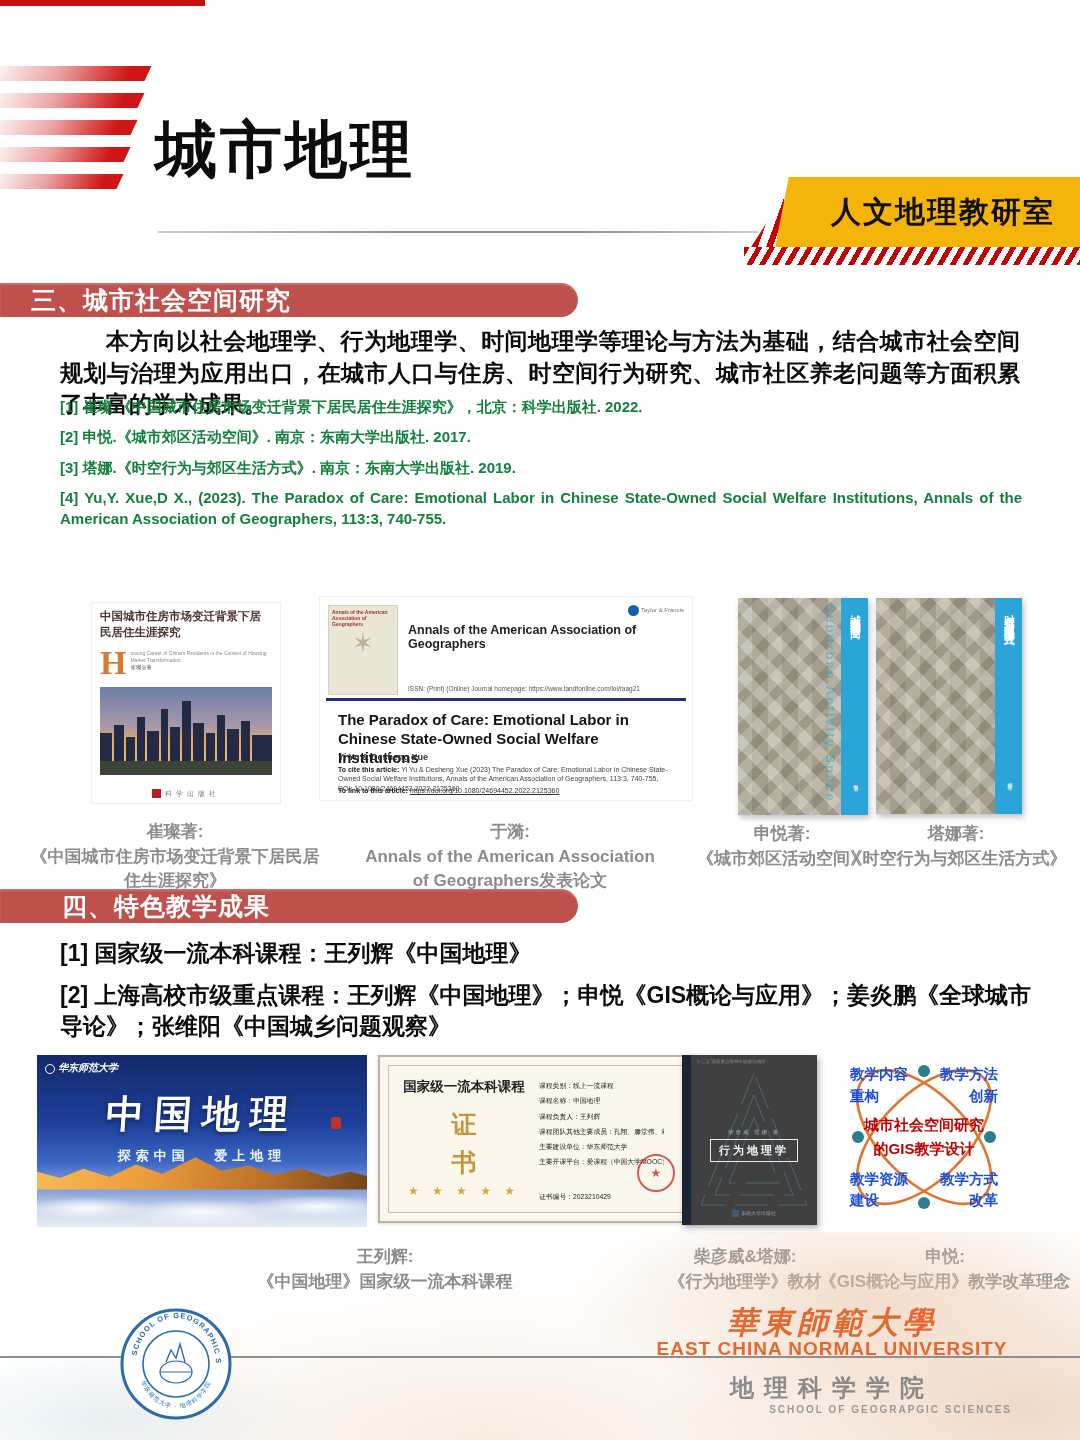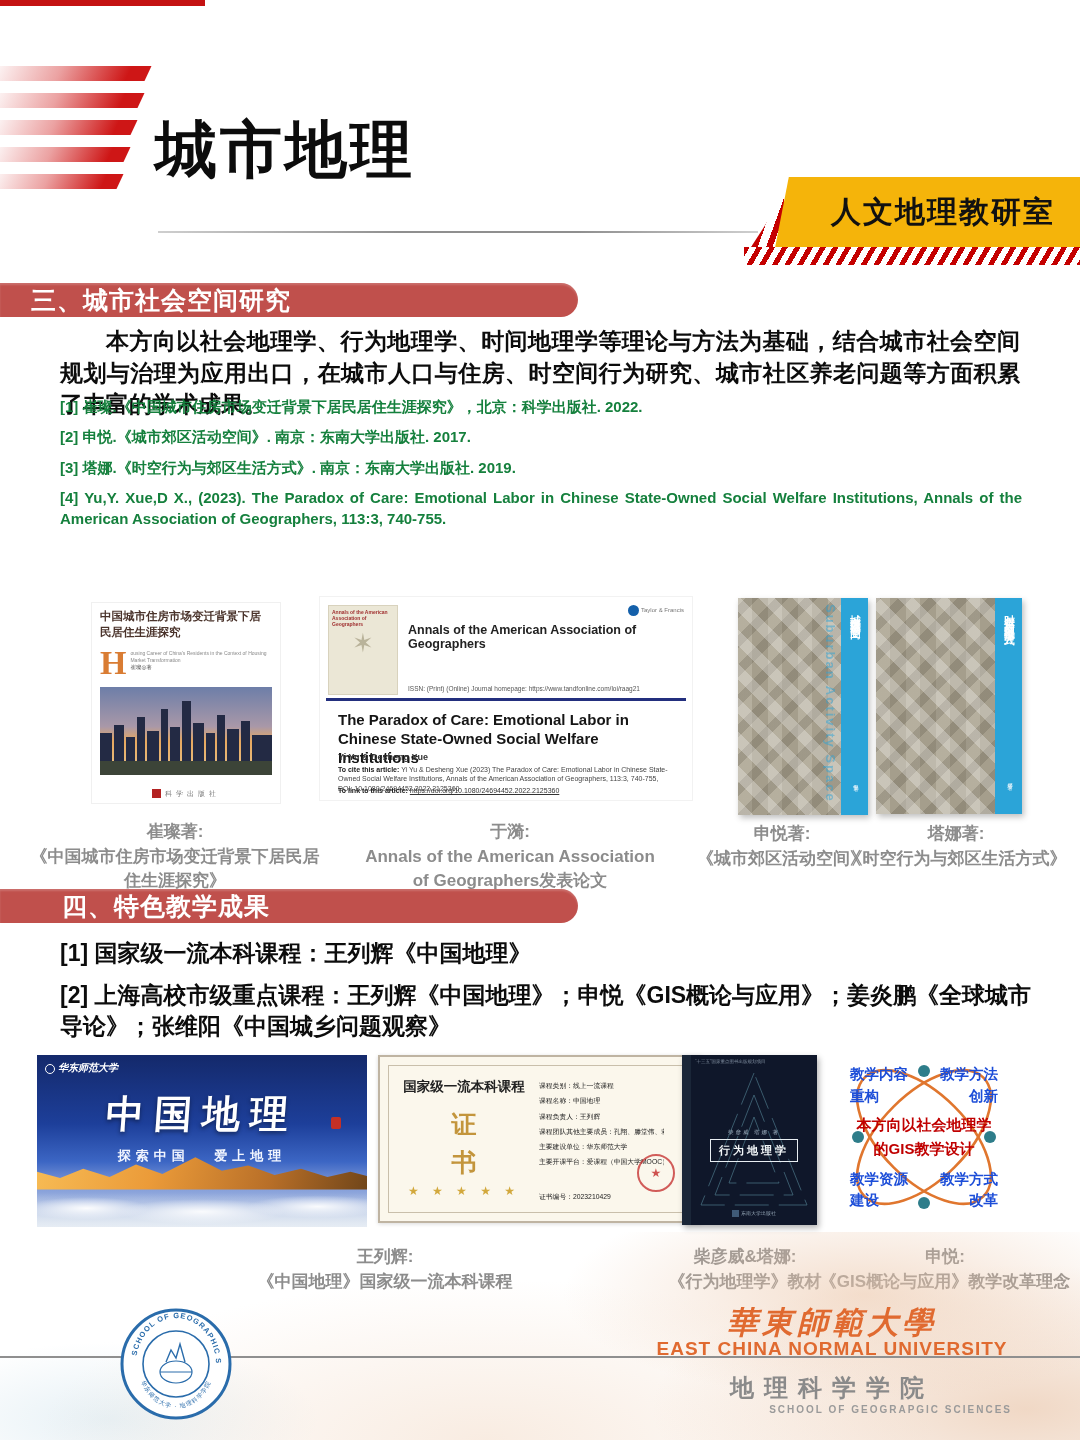--- a/index.html
+++ b/index.html
@@ -114,21 +114,21 @@
                      color:#c3953c; font-family:"Liberation Serif","DejaVu Serif",serif; text-align:center; line-height:1.5; }
   .cert-stars { position:absolute; left:10px; bottom:14px; width:130px; text-align:center; color:#d2a83c;
                 font-size:12px; letter-spacing:5px; }
   .cert-fields { position:absolute; left:150px; top:12px; width:125px; }
   .cert-field { font-size:6.8px; color:#222; line-height:2.25; white-space:nowrap; overflow:hidden; }
   .cert-no { position:absolute; left:150px; bottom:10px; font-size:6.8px; color:#222; }
   .cert-stamp { position:absolute; right:16px; bottom:20px; width:38px; height:38px; border:2px solid rgba(195,40,40,.75);
                 border-radius:50%; color:rgba(195,40,40,.8); text-align:center; line-height:34px; font-size:12px; }
 
   
-  .bbook { left:682px; top:1055px; width:135px; height:170px; background:#0f172a; overflow:hidden;
+  .bbook { left:682px; top:1055px; width:135px; height:170px; background:#404040; overflow:hidden;
            border-left:9px solid #1a2638; box-shadow:2px 3px 6px rgba(0,0,0,.3); }
   .bbook-topline { position:absolute; left:4px; top:4px; font-size:4.5px; color:#7e8c9d; }
   .bbook-authors { position:absolute; left:0; top:74px; width:100%; text-align:center; font-size:5.5px; color:#9fb0c0; letter-spacing:2px; }
   .bbook-titlebox { position:absolute; left:50%; top:84px; transform:translateX(-50%); border:1px solid #e8eef2;
                     color:#f2f6f8; font-size:11px; font-weight:700; letter-spacing:3px; padding:3px 8px; white-space:nowrap; }
   .bbook-pub { position:absolute; left:0; bottom:8px; width:100%; text-align:center; font-size:5px; color:#8fa0b0; }
   .bbook-pub .sq { display:inline-block; width:7px; height:7px; background:#3f5a77; vertical-align:middle; margin-right:2px; }
 
   
   .gis { left:838px; top:1048px; width:172px; height:178px; background:#fff; }
@@ -341,21 +341,21 @@
       <div>创新</div>
     </div>
     <div class="gis-corner" style="left:12px; bottom:14px; text-align:left;">
       <div>教学资源</div>
       <div>建设</div>
     </div>
     <div class="gis-corner" style="right:12px; bottom:14px; text-align:right;">
       <div>教学方式</div>
       <div>改革</div>
     </div>
-    <div class="gis-center" style="top:68px;">本方向以社会地理学</div>
+    <div class="gis-center" style="top:68px;">城市社会空间研究</div>
     <div class="gis-center" style="top:92px;">的GIS教学设计</div>
   </div>
 
   <div class="abs cap" style="left:235px; top:1245px; width:300px;">
     <div>王列辉:</div>
     <div>《中国地理》国家级一流本科课程</div>
   </div>
   <div class="abs cap" style="left:645px; top:1245px; width:200px;">
     <div>柴彦威&amp;塔娜:</div>
     <div>《行为地理学》教材</div>

